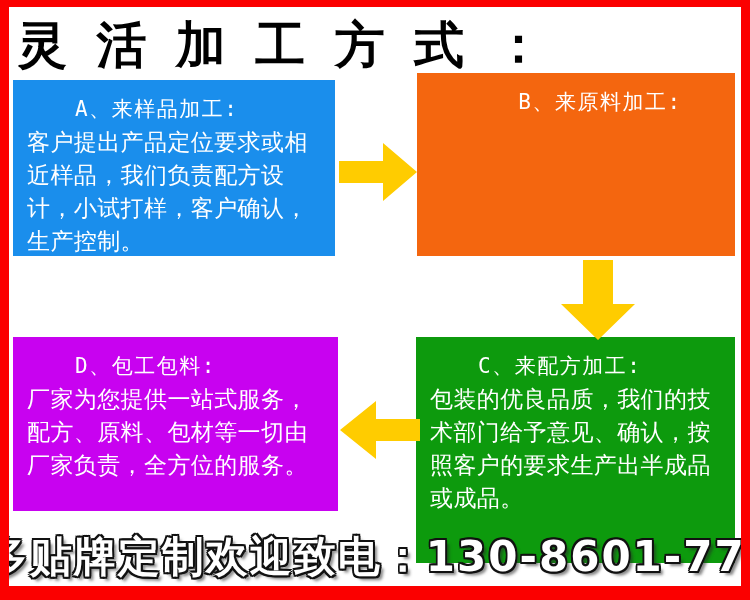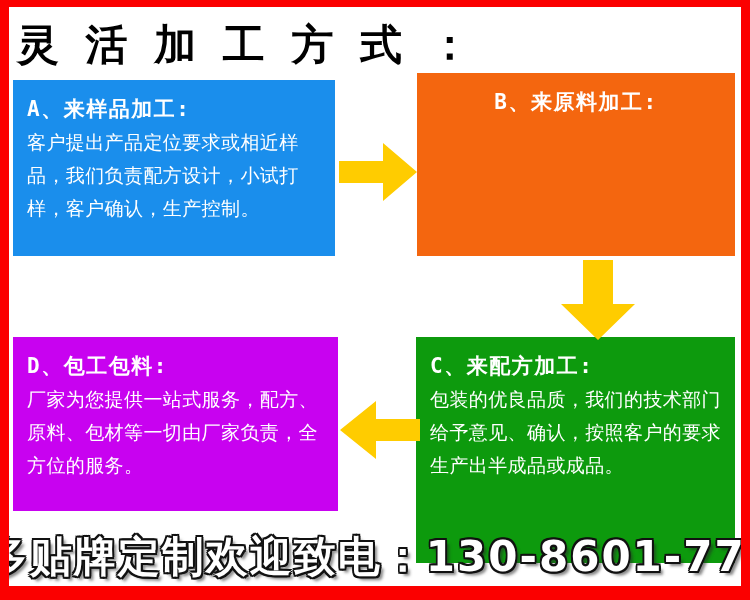--- a/index.html
+++ b/index.html
@@ -27,21 +27,21 @@
     overflow: hidden;
   }
 
   
   .title {
     position: absolute;
     left: 8px;
     top: 10px;
     width: 440px;
     height: 56px;
-    font-size: 42px;
+    font-size: 50px;
     line-height: 56px;
     font-weight: bold;
     color: #000000;
     letter-spacing: 6px;
     white-space: nowrap;
     font-family: "DejaVu Sans", "Liberation Sans", sans-serif;
   }
 
   
   .box {
@@ -50,24 +50,25 @@
     color: #ffffff;
     padding: 12px 14px 10px 14px;
     overflow: hidden;
   }
   .box .heading {
     font-size: 21px;
     line-height: 34px;
     letter-spacing: 1.5px;
     white-space: nowrap;
     font-family: "DejaVu Sans Mono", "Liberation Mono", monospace;
-    font-weight: bold;
+    font-weight: normal;
+    margin-left: 48px;
   }
   .box .body {
-    font-size: 19px;
+    font-size: 23px;
     line-height: 33px;
     letter-spacing: 0.4px;
     font-family: "DejaVu Sans Mono", "Liberation Mono", monospace;
     word-break: break-all;
   }
 
   #box-a {
     left: 4px;     
     top: 73px;
     width: 322px;

